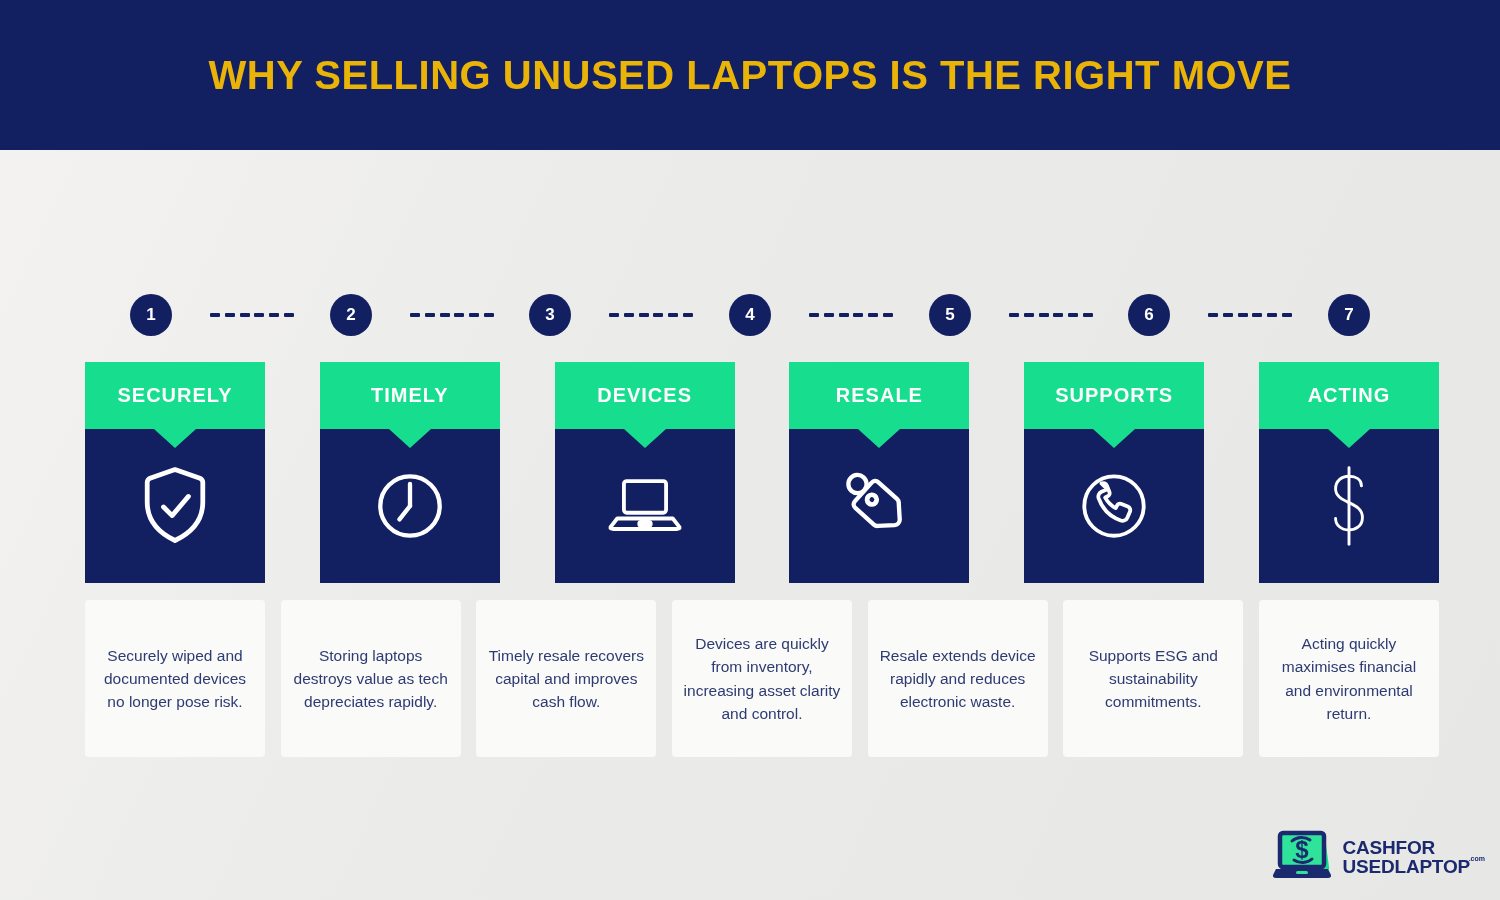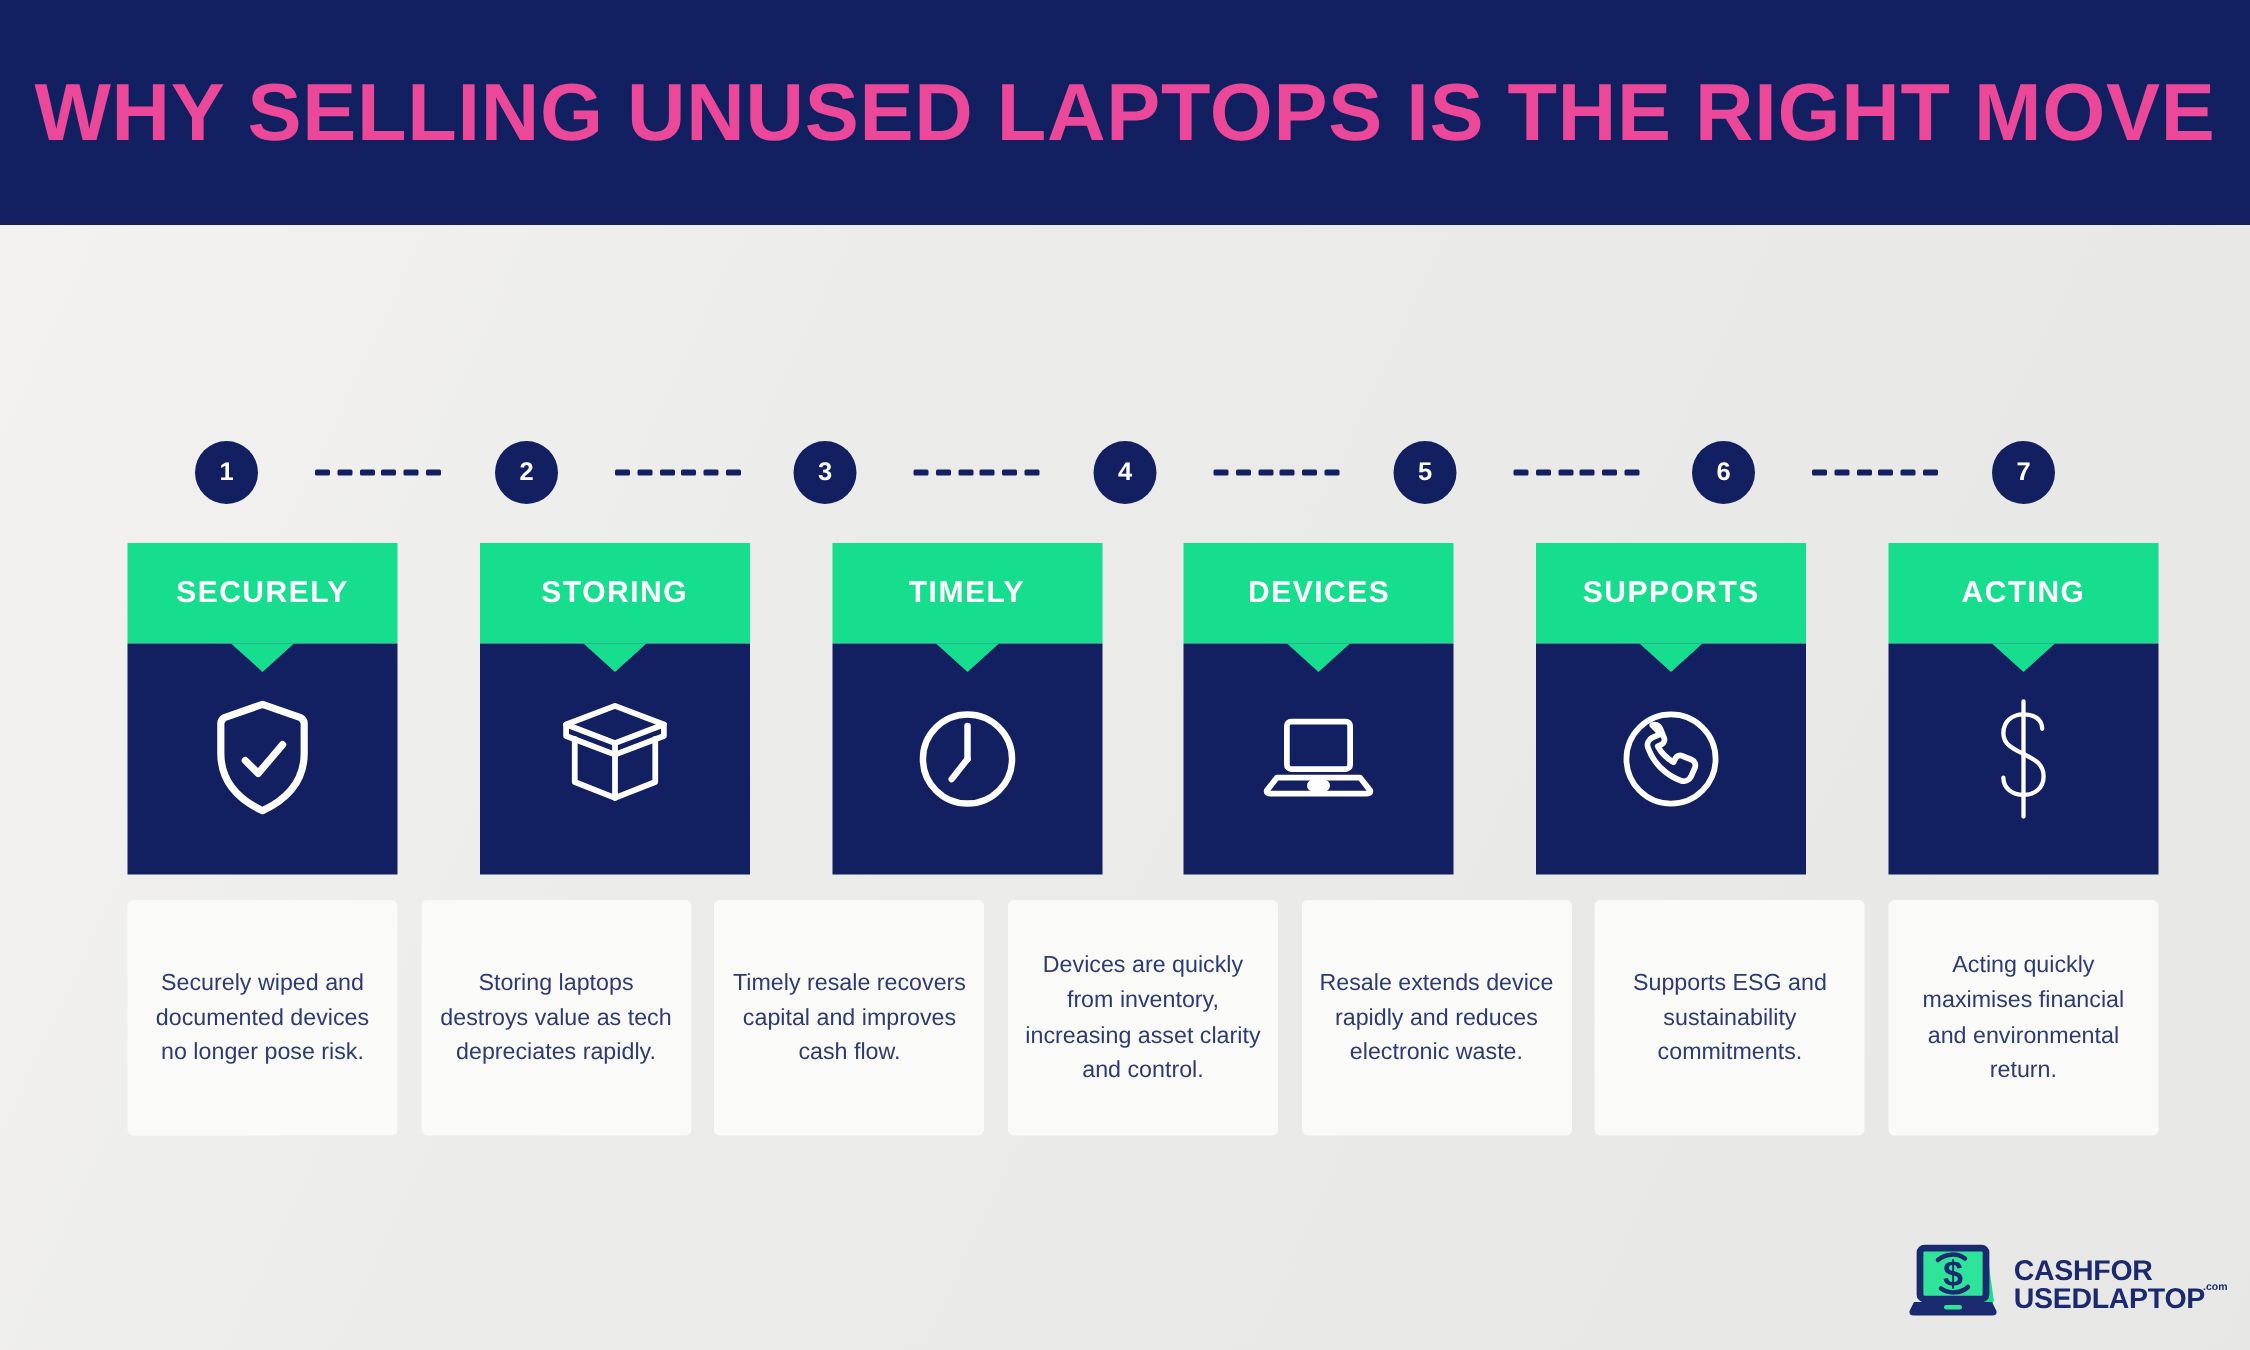--- a/index.html
+++ b/index.html
@@ -10,21 +10,21 @@
     position: relative; width: 1500px; height: 900px; overflow: hidden;
     background: linear-gradient(115deg, #f4f3f1 0%, #ebebea 40%, #e7e7e6 100%);
   }
 
   
   .banner {
     height: 150px; background: #122061;
     display: flex; align-items: center; justify-content: center;
   }
   .banner h1 {
-    color: #ec4899; font-size: 54px; font-weight: bold;
+    color: #eab308; font-size: 40px; font-weight: bold;
     letter-spacing: 0.5px; white-space: nowrap;
   }
 
   
   .steps-row { position: relative; margin: 144px 61px 0 61px; height: 42px; }
   .step-circle {
     position: absolute; top: 0; width: 42px; height: 42px; border-radius: 50%;
     background: #122061; color: #ffffff; font-size: 17px; font-weight: bold;
     display: flex; align-items: center; justify-content: center;
   }
@@ -157,37 +157,20 @@
         <div class="notch"></div>
         <span>
           <svg width="92" height="92" viewBox="0 0 96 96" fill="none" stroke="#ffffff" stroke-width="5" stroke-linecap="round" stroke-linejoin="round">
             <path d="M48 10 L74 19 C76 20 77 21.5 77 23.5 V44 C77 63 65 76 48 84 C31 76 19 63 19 44 V23.5 C19 21.5 20 20 22 19 Z"></path>
             <path d="M36 49 L45 58 L62 38"></path>
           </svg>
         </span>
       </div>
     </div>
 
-    <div class="column">
-      <div class="col-header">
-        <span>STORING</span>
-      </div>
-      <div class="icon-box">
-        <div class="notch"></div>
-        <span>
-          <svg width="92" height="92" viewBox="0 0 96 96" fill="none" stroke="#ffffff" stroke-width="4" stroke-linecap="round" stroke-linejoin="round">
-            <path d="M48 11 L82 24 L48 37 L14 24 Z"></path>
-            <path d="M14 24 V32 L48 45 L82 32 V24"></path>
-            <path d="M48 37 V45"></path>
-            <path d="M20 34 V64 L48 75 L76 64 V34"></path>
-            <path d="M48 45 V75"></path>
-          </svg>
-        </span>
-      </div>
-    </div>
 
     <div class="column">
       <div class="col-header">
         <span>TIMELY</span>
       </div>
       <div class="icon-box">
         <div class="notch"></div>
         <span>
           <svg width="92" height="92" viewBox="0 0 96 96" fill="none" stroke="#ffffff" stroke-width="4.5" stroke-linecap="round" stroke-linejoin="round">
             <circle cx="48" cy="48" r="31"></circle>
@@ -207,20 +190,37 @@
         <span>
           <svg width="92" height="92" viewBox="0 0 96 96" fill="none" stroke="#ffffff" stroke-width="4" stroke-linecap="round" stroke-linejoin="round">
             <rect x="26" y="22" width="44" height="33" rx="3"></rect>
             <path d="M19 61 H77 L84 70 Q84.5 72 81 72 H15 Q11.5 72 12 70 Z"></path>
             <rect x="42" y="64.5" width="12" height="4" rx="2"></rect>
           </svg>
         </span>
       </div>
     </div>
 
+    <div class="column">
+      <div class="col-header">
+        <span>RESALE</span>
+      </div>
+      <div class="icon-box">
+        <div class="notch"></div>
+        <span>
+          <svg width="92" height="92" viewBox="0 0 96 96" fill="none" stroke="#ffffff" stroke-width="4.5" stroke-linecap="round" stroke-linejoin="round">
+            <g transform="rotate(-48 48 48)">
+              <path d="M35 26 H61 C64 26 66 28 66 31 V57 C66 58.5 65.4 60 64.3 61 L52 73.5 C49.8 75.6 46.2 75.6 44 73.5 L31.7 61 C30.6 60 30 58.5 30 57 V31 C30 28 32 26 35 26 Z"></path>
+              <circle cx="48" cy="38" r="5" stroke-width="5"></circle>
+              <circle cx="50" cy="16" r="9.5"></circle>
+            </g>
+          </svg>
+        </span>
+      </div>
+    </div>
 
     <div class="column">
       <div class="col-header">
         <span>SUPPORTS</span>
       </div>
       <div class="icon-box">
         <div class="notch"></div>
         <span>
           <svg width="92" height="92" viewBox="0 0 96 96" fill="none" stroke="#ffffff" stroke-width="4" stroke-linecap="round" stroke-linejoin="round">
             <circle cx="48" cy="48" r="31"></circle>

